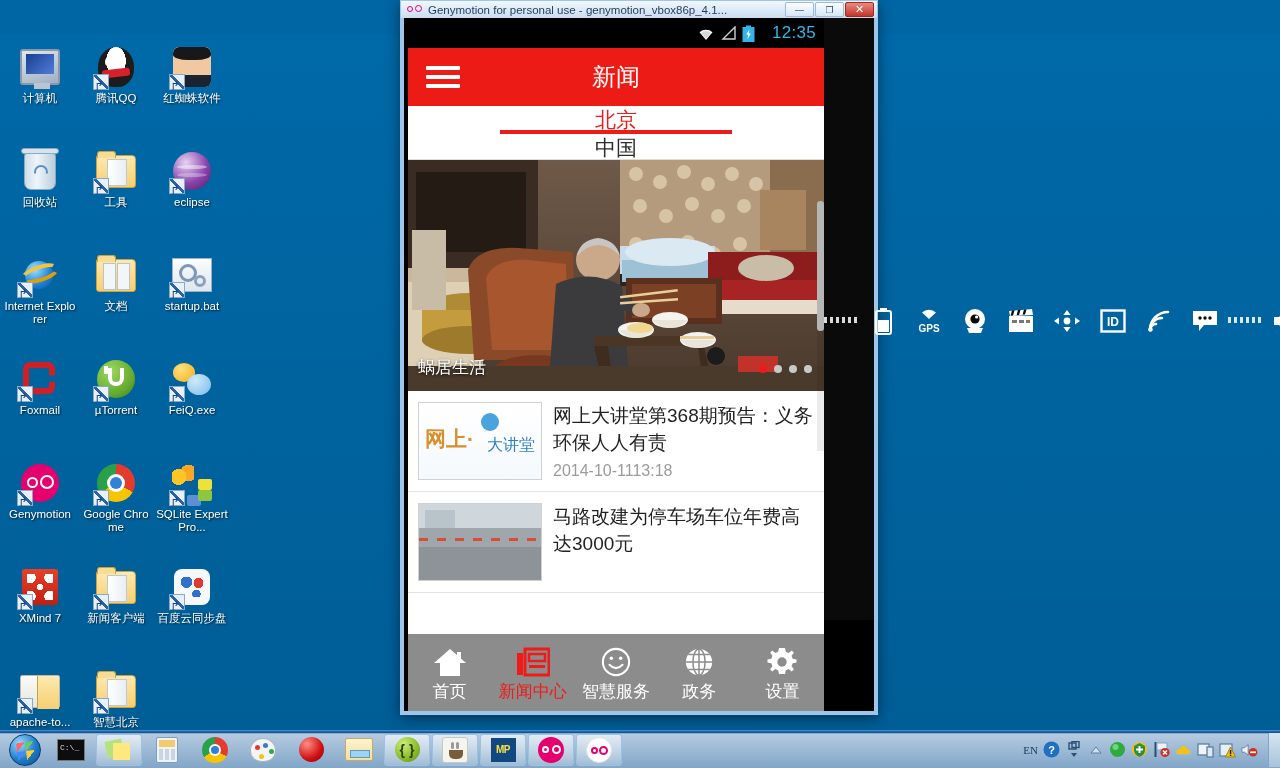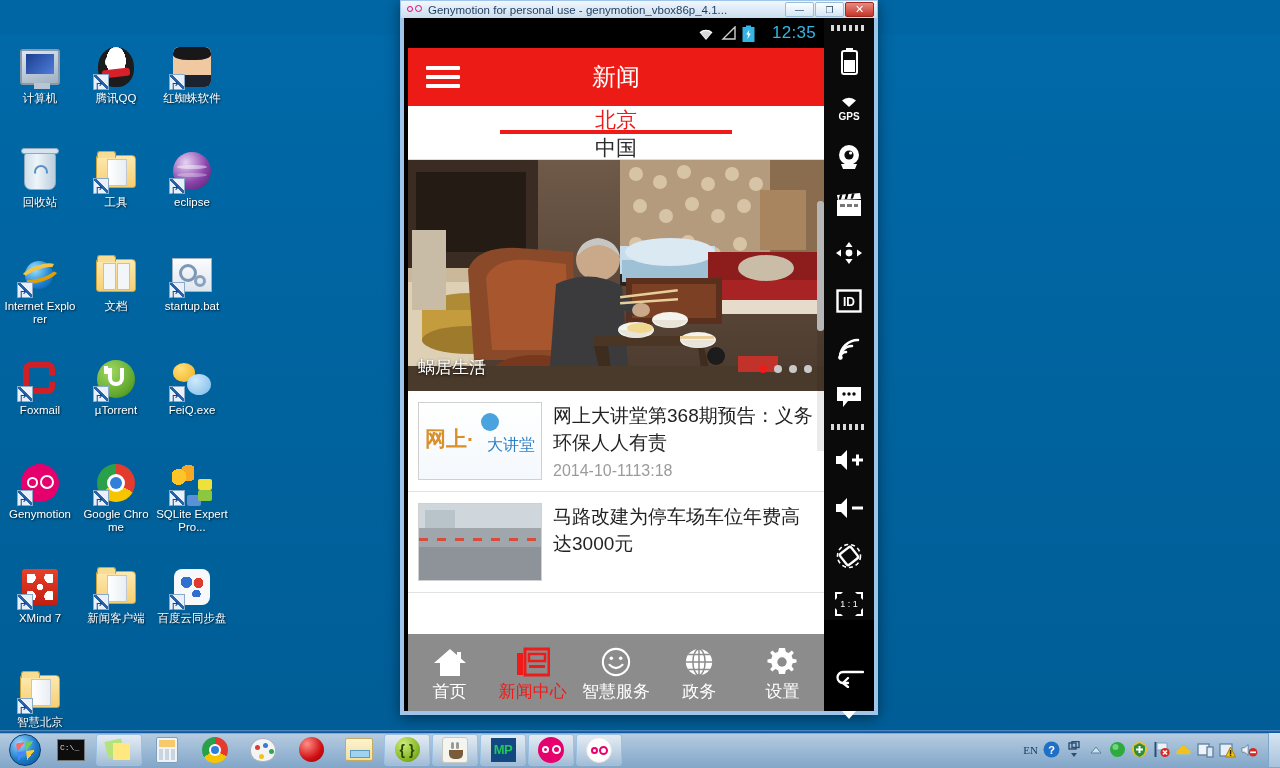--- a/index.html
+++ b/index.html
@@ -249,21 +249,21 @@
   
   #app-scrollbar {
     position:absolute; right:0; top:183px; width:7px; height:250px;
     background:rgba(0,0,0,.08);
   }
   #app-scrollbar i { display:block; width:7px; height:130px; background:#b6b6b6; border-radius:3px; }
 
   
   #geny-toolbar {
     position:absolute; left:420px; top:18px; width:50px; height:602px;
-    background:#0a0a0a; display:flex; flex-direction:column; align-items:center;
+    background:#0a0a0a; display:flex; align-items:center;
     padding-top:4px;
   }
   #geny-toolbar .tdot { width:36px; height:6px; flex:none;
      background:repeating-linear-gradient(90deg,#fff 0 3px,transparent 3px 6px); margin:3px 0 6px; opacity:.85;}
   .tbtn { width:46px; height:48px; display:flex; align-items:center; justify-content:center; flex:none; }
   .tbtn svg { display:block; }
 
   
   #taskbar {
     position:absolute; left:0; bottom:0; width:1280px; height:38px;
@@ -299,21 +299,21 @@
      repeating-linear-gradient(0deg,#c9d6e2 0 4px,#eef3f7 4px 6px);}
   .tbi-paint{width:26px;height:24px;border-radius:50% 50% 45% 45%;background:#f2f4f6;border:1px solid #aab4bd;position:relative;}
   .tbi-paint i{position:absolute;left:4px;top:6px;width:5px;height:5px;border-radius:50%;background:#e03a30;box-shadow:8px -2px 0 #3a7ad0,14px 4px 0 #2fa84f,4px 9px 0 #f2c31a;}
   .tbi-ball{width:25px;height:25px;border-radius:50%;background:radial-gradient(circle at 32% 28%,#ff8e86,#cf0f13 60%,#8c0305);}
   .tbi-expl{width:28px;height:23px;background:linear-gradient(180deg,#fdf3cf,#f2dfa2);border:1px solid #c6ab63;border-radius:2px;position:relative;}
   .tbi-expl i{position:absolute;left:4px;bottom:2px;width:20px;height:8px;background:#9fd3ef;border:1px solid #5b9cc0;}
   .tbi-json{width:25px;height:25px;border-radius:50%;background:radial-gradient(circle at 34% 28%,#cdeb7a,#88bb27 60%,#5f8a14);display:flex;align-items:center;justify-content:center;color:#2b3f07;font-size:14px;font-weight:bold;}
   .tbi-java{width:26px;height:26px;background:#f5f5f0;border:1px solid #c9c9bf;border-radius:3px;position:relative;}
   .tbi-java i{position:absolute;left:6px;top:12px;width:14px;height:9px;background:#7a5c3a;border-radius:0 0 5px 5px;}
   .tbi-java b{position:absolute;left:8px;top:4px;width:3px;height:7px;background:#9a9a9a;box-shadow:5px 0 0 #9a9a9a;border-radius:2px;}
-  .tbi-mp{width:25px;height:24px;background:#11487f;color:#22c55e;font-size:13px;font-weight:bold;display:flex;align-items:center;justify-content:center;letter-spacing:-.5px;}
+  .tbi-mp{width:25px;height:24px;background:#11487f;color:#fde047;font-size:10px;font-weight:bold;display:flex;align-items:center;justify-content:center;letter-spacing:-.5px;}
   .tbi-geny{width:26px;height:26px;border-radius:50%;background:#e6006e;position:relative;}
   .tbi-geny.white{background:#fdfdfd;border:1px solid #e2e2e2;}
   .tbi-geny i{position:absolute;left:4px;top:9px;width:7px;height:7px;border:2px solid #fff;border-radius:50%;}
   .tbi-geny b{position:absolute;right:3px;top:8px;width:9px;height:9px;border:2px solid #fff;border-radius:50%;}
   .tbi-geny.white i{border-color:#e6006e;}
   .tbi-geny.white b{border-color:#e6006e;}
 
   #tray { margin-left:auto; display:flex; align-items:center; gap:5px; padding-right:6px; height:34px; }
   #tray .tlbl { font-size:11px; color:#15385e; font-family:"Liberation Serif",serif; }
   .tray-ico { width:17px; height:17px; display:flex; align-items:center; justify-content:center; }
@@ -493,20 +493,28 @@
 
     <div class="dicon">
       <span class="glyph shortcut">
           <span class="ic-baidu">
             <i></i>
           </span>
         </span>
       <span class="lbl">百度云同步盘</span>
     </div>
 
+    <div class="dicon">
+      <span class="glyph shortcut">
+          <span class="ic-tomcat">
+            <i></i>
+          </span>
+        </span>
+      <span class="lbl">apache-to...</span>
+    </div>
 
     <div class="dicon">
       <span class="glyph shortcut">
           <span class="ic-folder">
             <i></i>
           </span>
         </span>
       <span class="lbl">智慧北京</span>
     </div>
 

